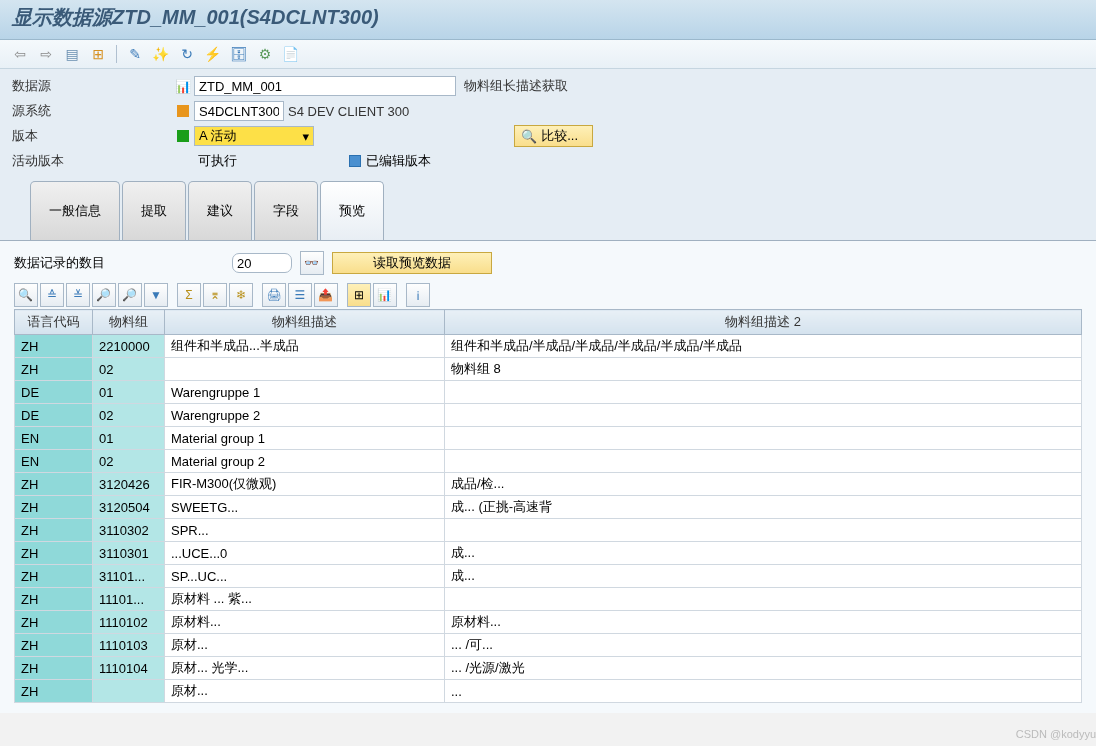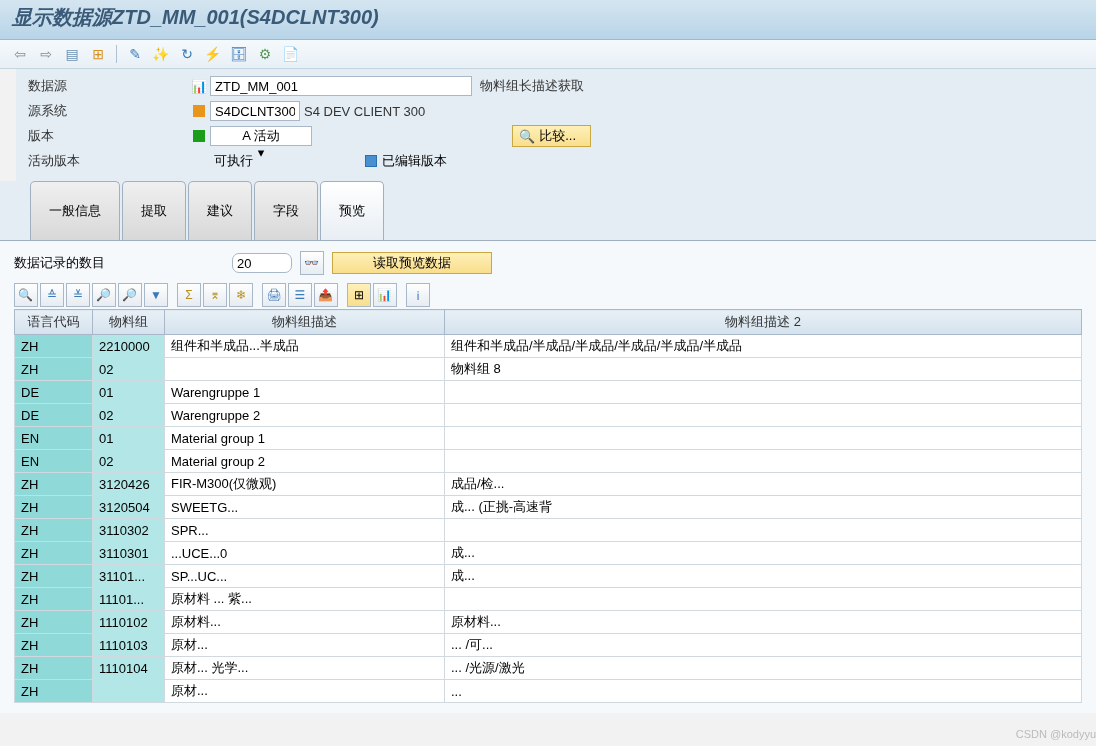--- a/index.html
+++ b/index.html
@@ -41,21 +41,20 @@
     }
     .tb-sep {
       width: 1px;
       height: 18px;
       background: #b0c0d0;
       margin: 0 2px;
     }
     .form-area {
       background: #e5edf4;
       padding: 6px 12px;
-      margin-left: 16px;
     }
     .form-row {
       display: flex;
       align-items: center;
       margin-bottom: 3px;
       height: 22px;
     }
     .form-label {
       width: 160px;
       color: #333;
@@ -69,28 +68,27 @@
       border: 1px solid #a8b8c8;
       background: #fff;
       padding: 1px 4px;
       height: 20px;
       font-size: 13px;
       font-family: inherit;
     }
     .form-text { margin-left: 8px; color: #333; }
     .dropdown {
       border: 1px solid #a8b8c8;
-      background: #ffffff;
+      background: #fde047;
       height: 20px;
       padding: 0 4px;
       display: inline-flex;
       align-items: center;
-      width: 102px;
+      width: 120px;
       justify-content: space-between;
-      flex-direction: column;
     }
     .btn-yellow {
       background: linear-gradient(to bottom, #fef0b8 0%, #f9de8c 100%);
       border: 1px solid #c8a840;
       padding: 2px 14px 2px 6px;
       height: 22px;
       display: inline-flex;
       align-items: center;
       cursor: pointer;
       font-size: 13px;

